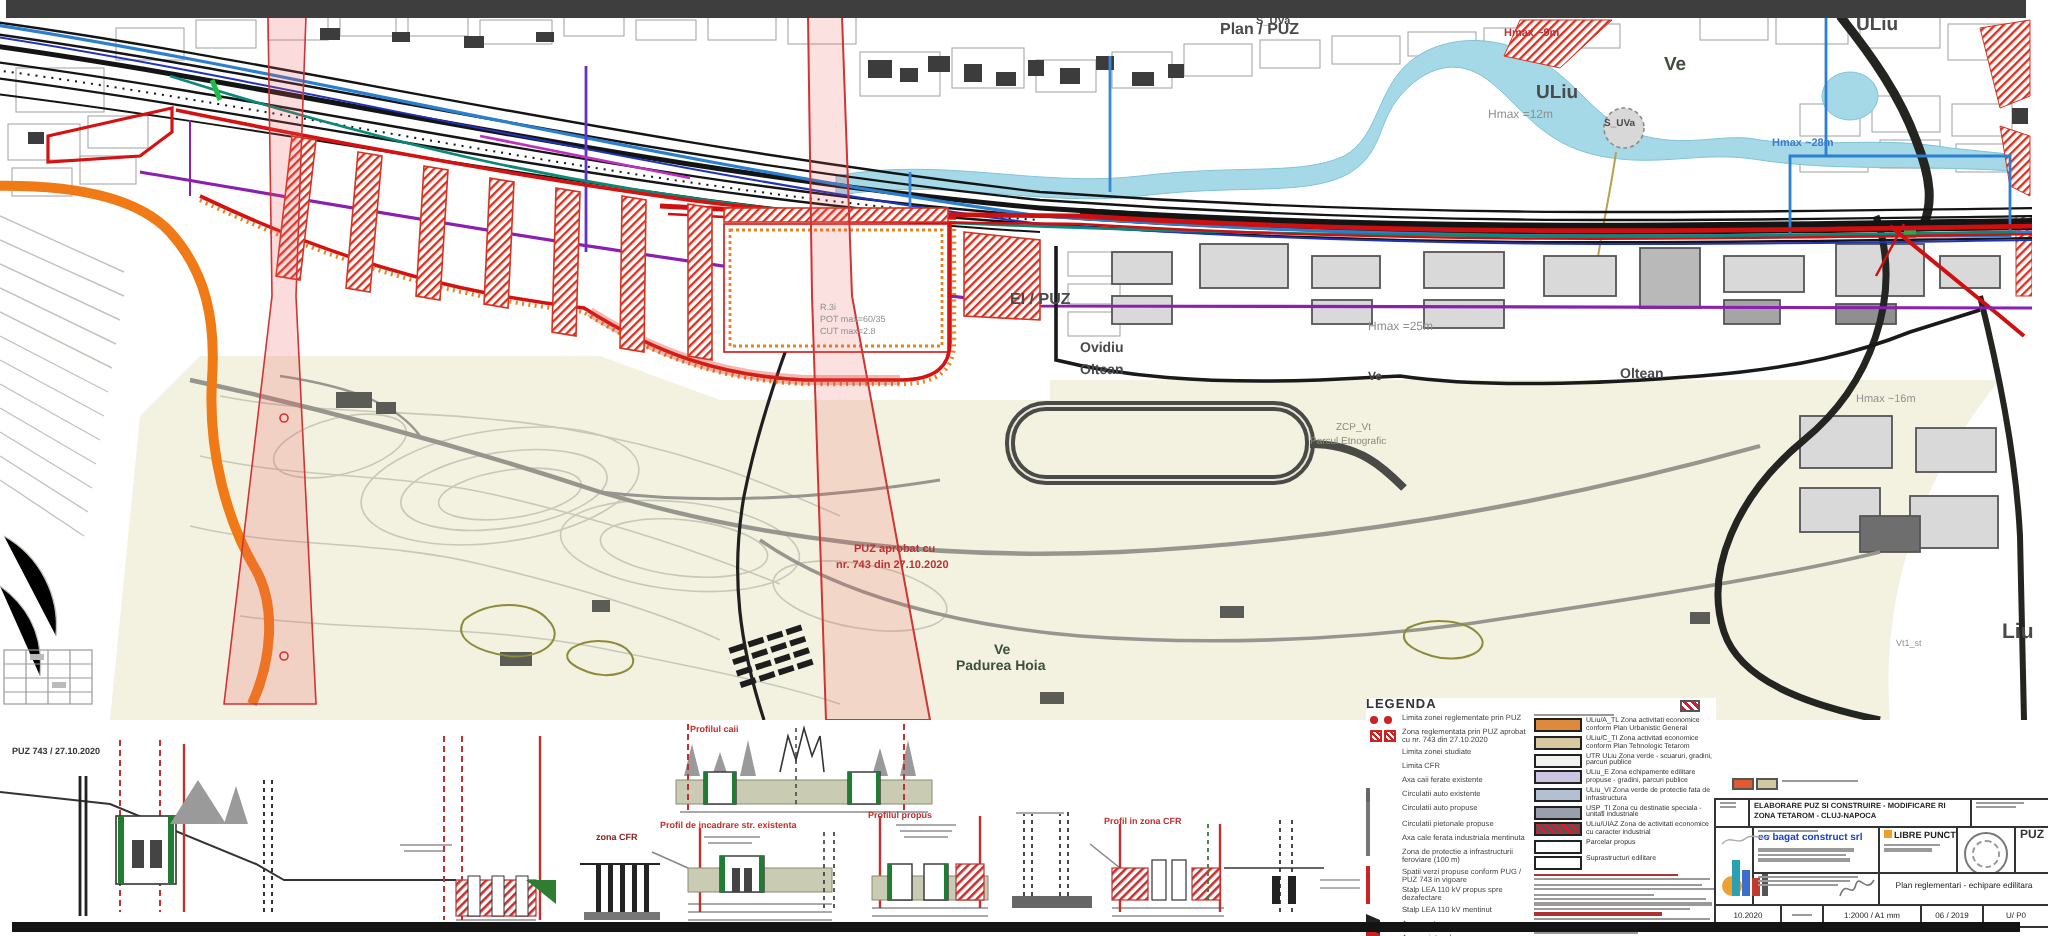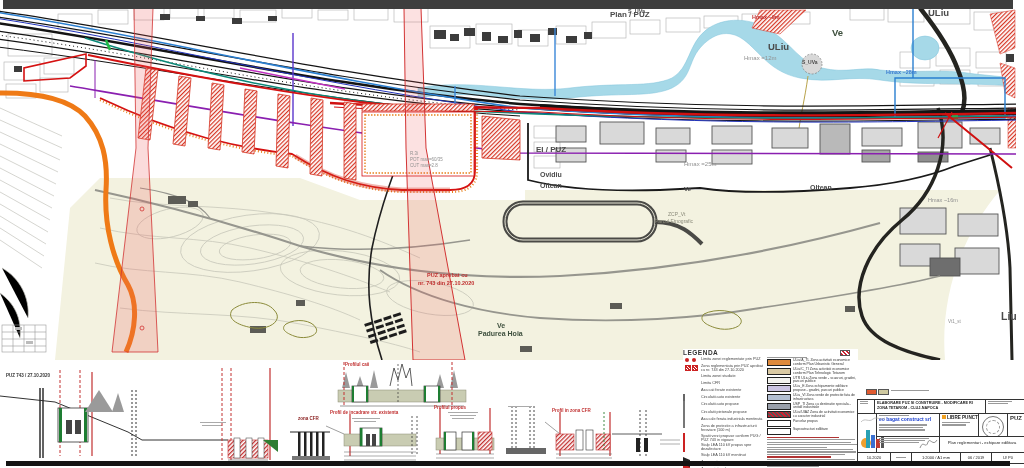--- a/index.html
+++ b/index.html
@@ -344,21 +344,21 @@
   <span class="lbl s55" style="left:628px;top:9px">S_UVa</span>
   <span class="lbl s8" style="left:610px;top:11px">Plan / PUZ</span>
   <span class="lbl s55 red" style="left:752px;top:15px">Hmax ~9m</span>
   <span class="lbl s9" style="left:928px;top:8px">ULiu</span>
   <span class="lbl s9 grn" style="left:832px;top:28px">Ve</span>
   <span class="lbl s9" style="left:768px;top:42px">ULiu</span>
   <span class="lbl s6 gr2" style="left:744px;top:55px">Hmax =12m</span>
   <span class="lbl s5" style="left:802px;top:60px">S_UVa</span>
   <span class="lbl s55 blu" style="left:886px;top:70px">Hmax ~28m</span>
   <span class="lbl s6 wht" style="left:1000px;top:1px">Ve</span>
-  <span class="lbl s8" style="left:536px;top:146px">EI / PUZ</span>
+  <span class="lbl s8" style="left:505px;top:146px">EI / PUZ</span>
   <span class="lbl s6 gr2" style="left:684px;top:161px">Hmax =25m</span>
   <span class="lbl s7" style="left:540px;top:171px">Ovidiu</span>
   <span class="lbl s7" style="left:540px;top:182px">Oltean</span>
   <span class="lbl s7" style="left:810px;top:184px">Oltean</span>
   <span class="lbl s6" style="left:684px;top:186px">Ve</span>
   <span class="lbl s5 gry" style="left:668px;top:212px">ZCP_Vt</span>
   <span class="lbl s5 gry" style="left:655px;top:219px">Parcul Etnografic</span>
   <span class="lbl s55 red" style="left:427px;top:273px">PUZ aprobat cu</span>
   <span class="lbl s55 red" style="left:418px;top:281px">nr. 743 din 27.10.2020</span>
   <span class="lbl s7 grn" style="left:497px;top:322px">Ve</span>

